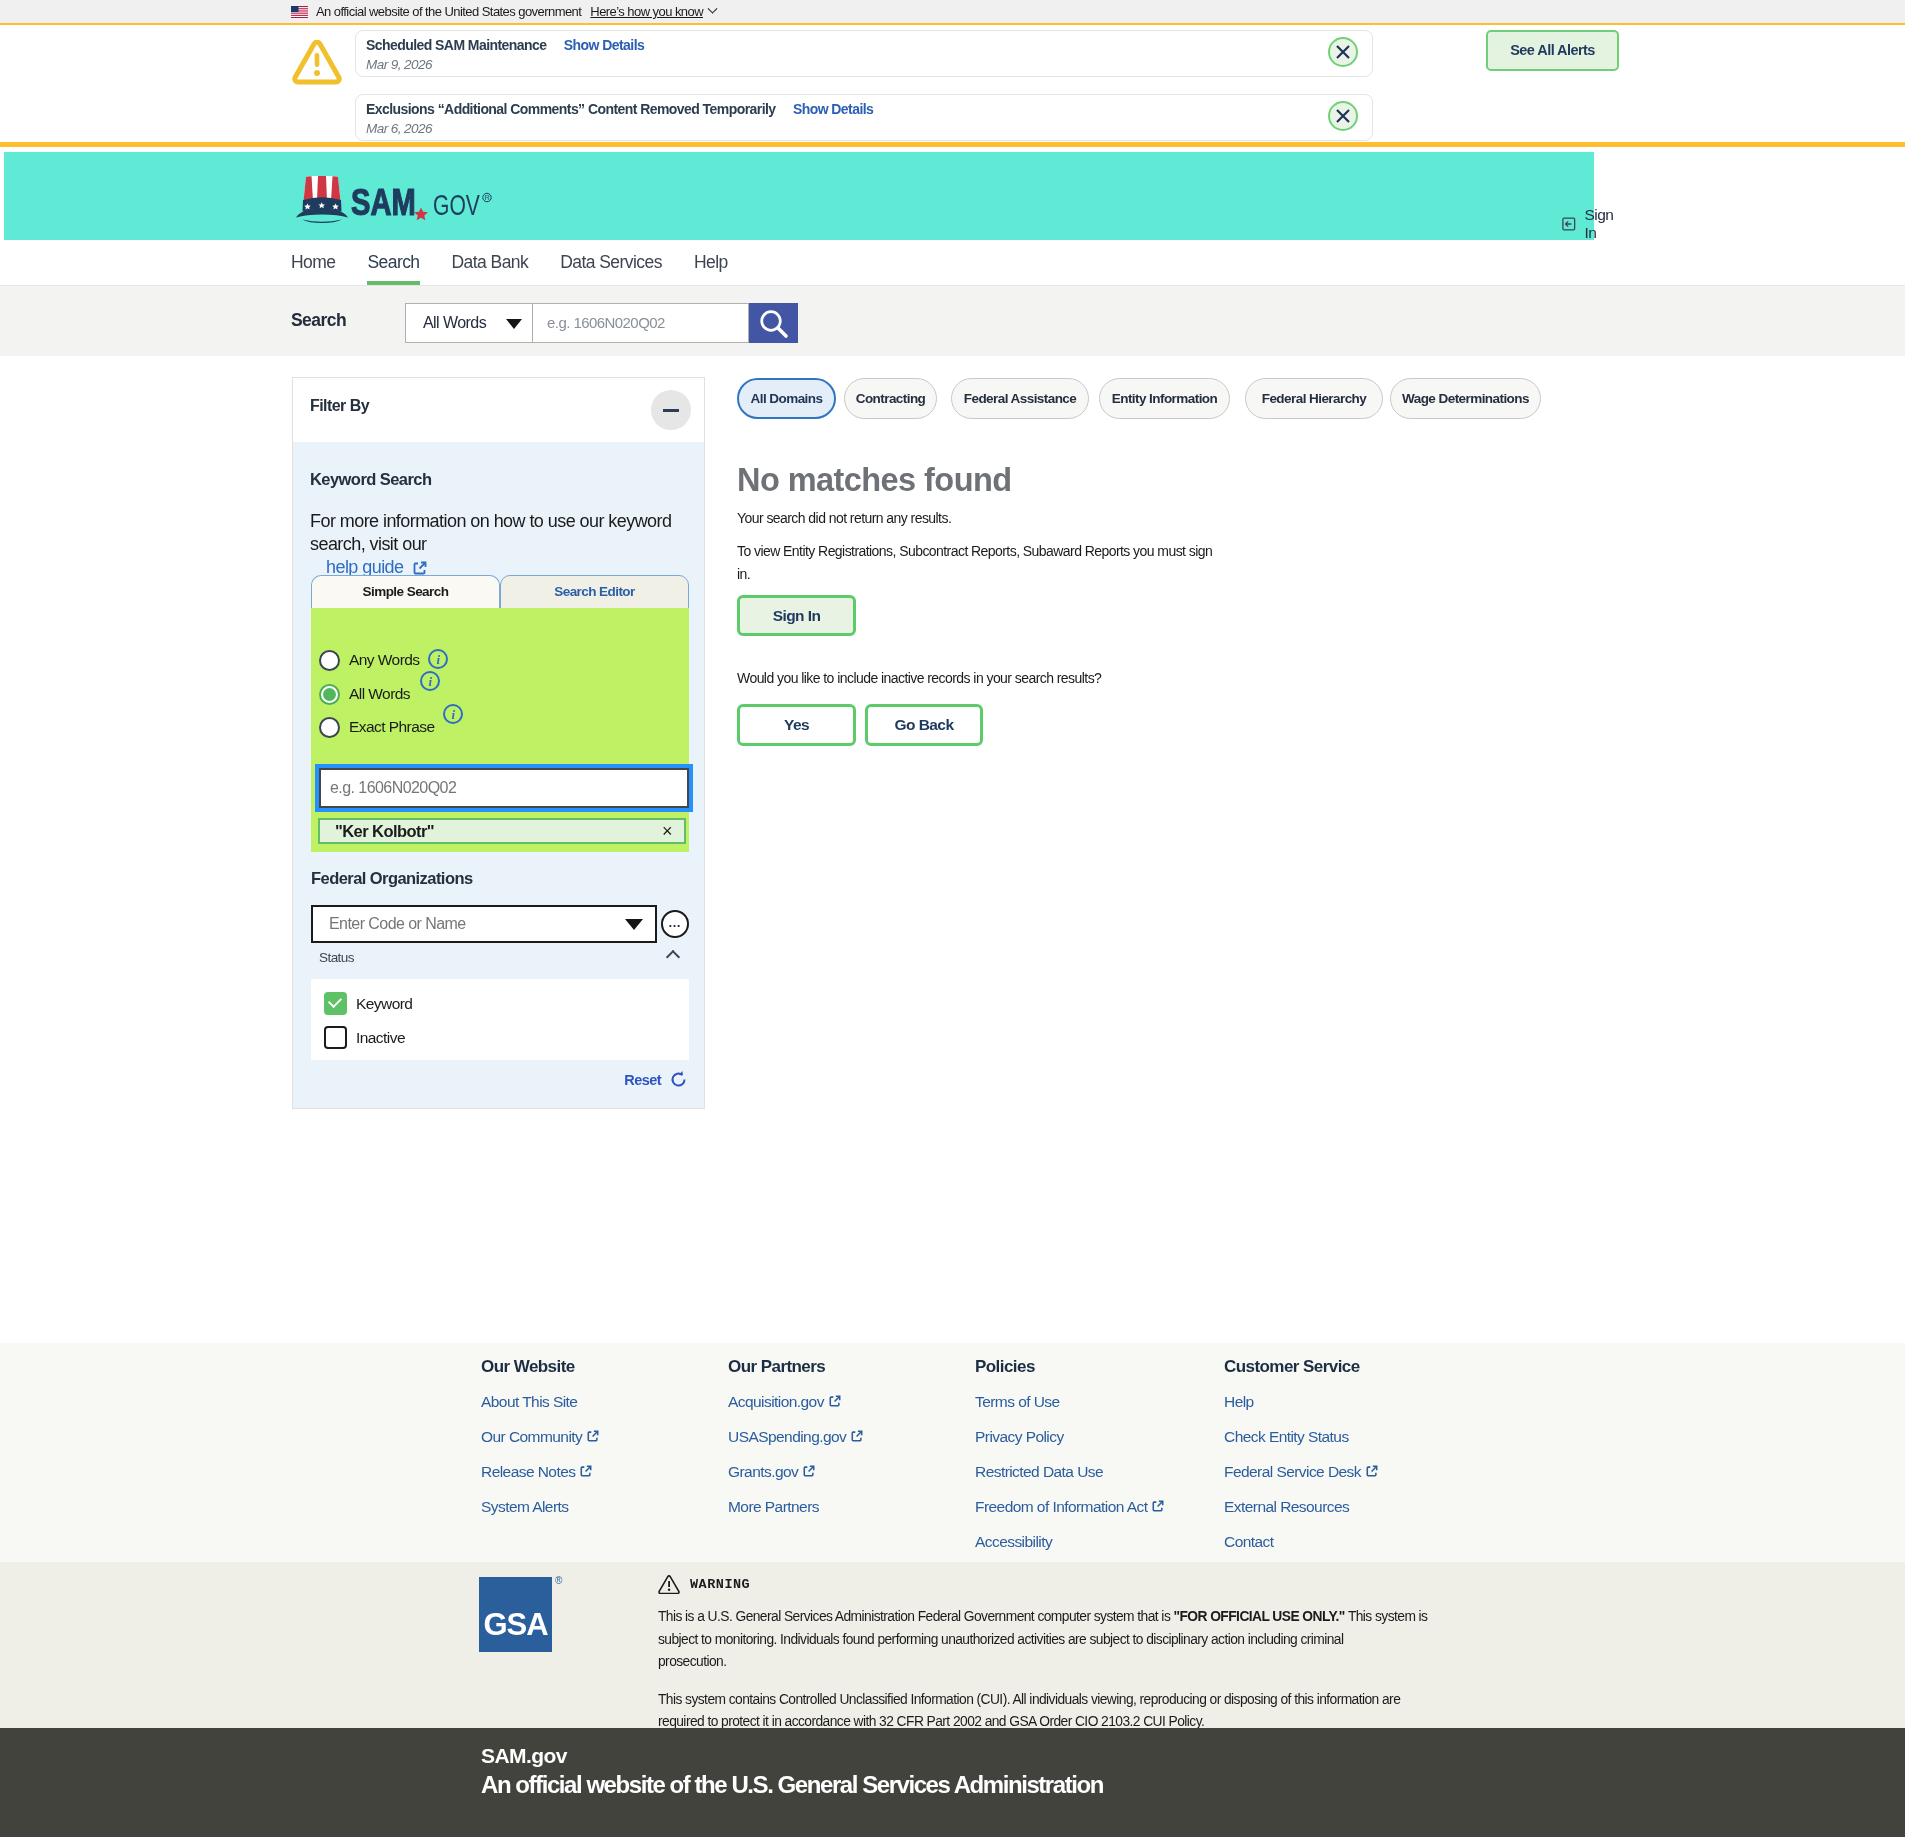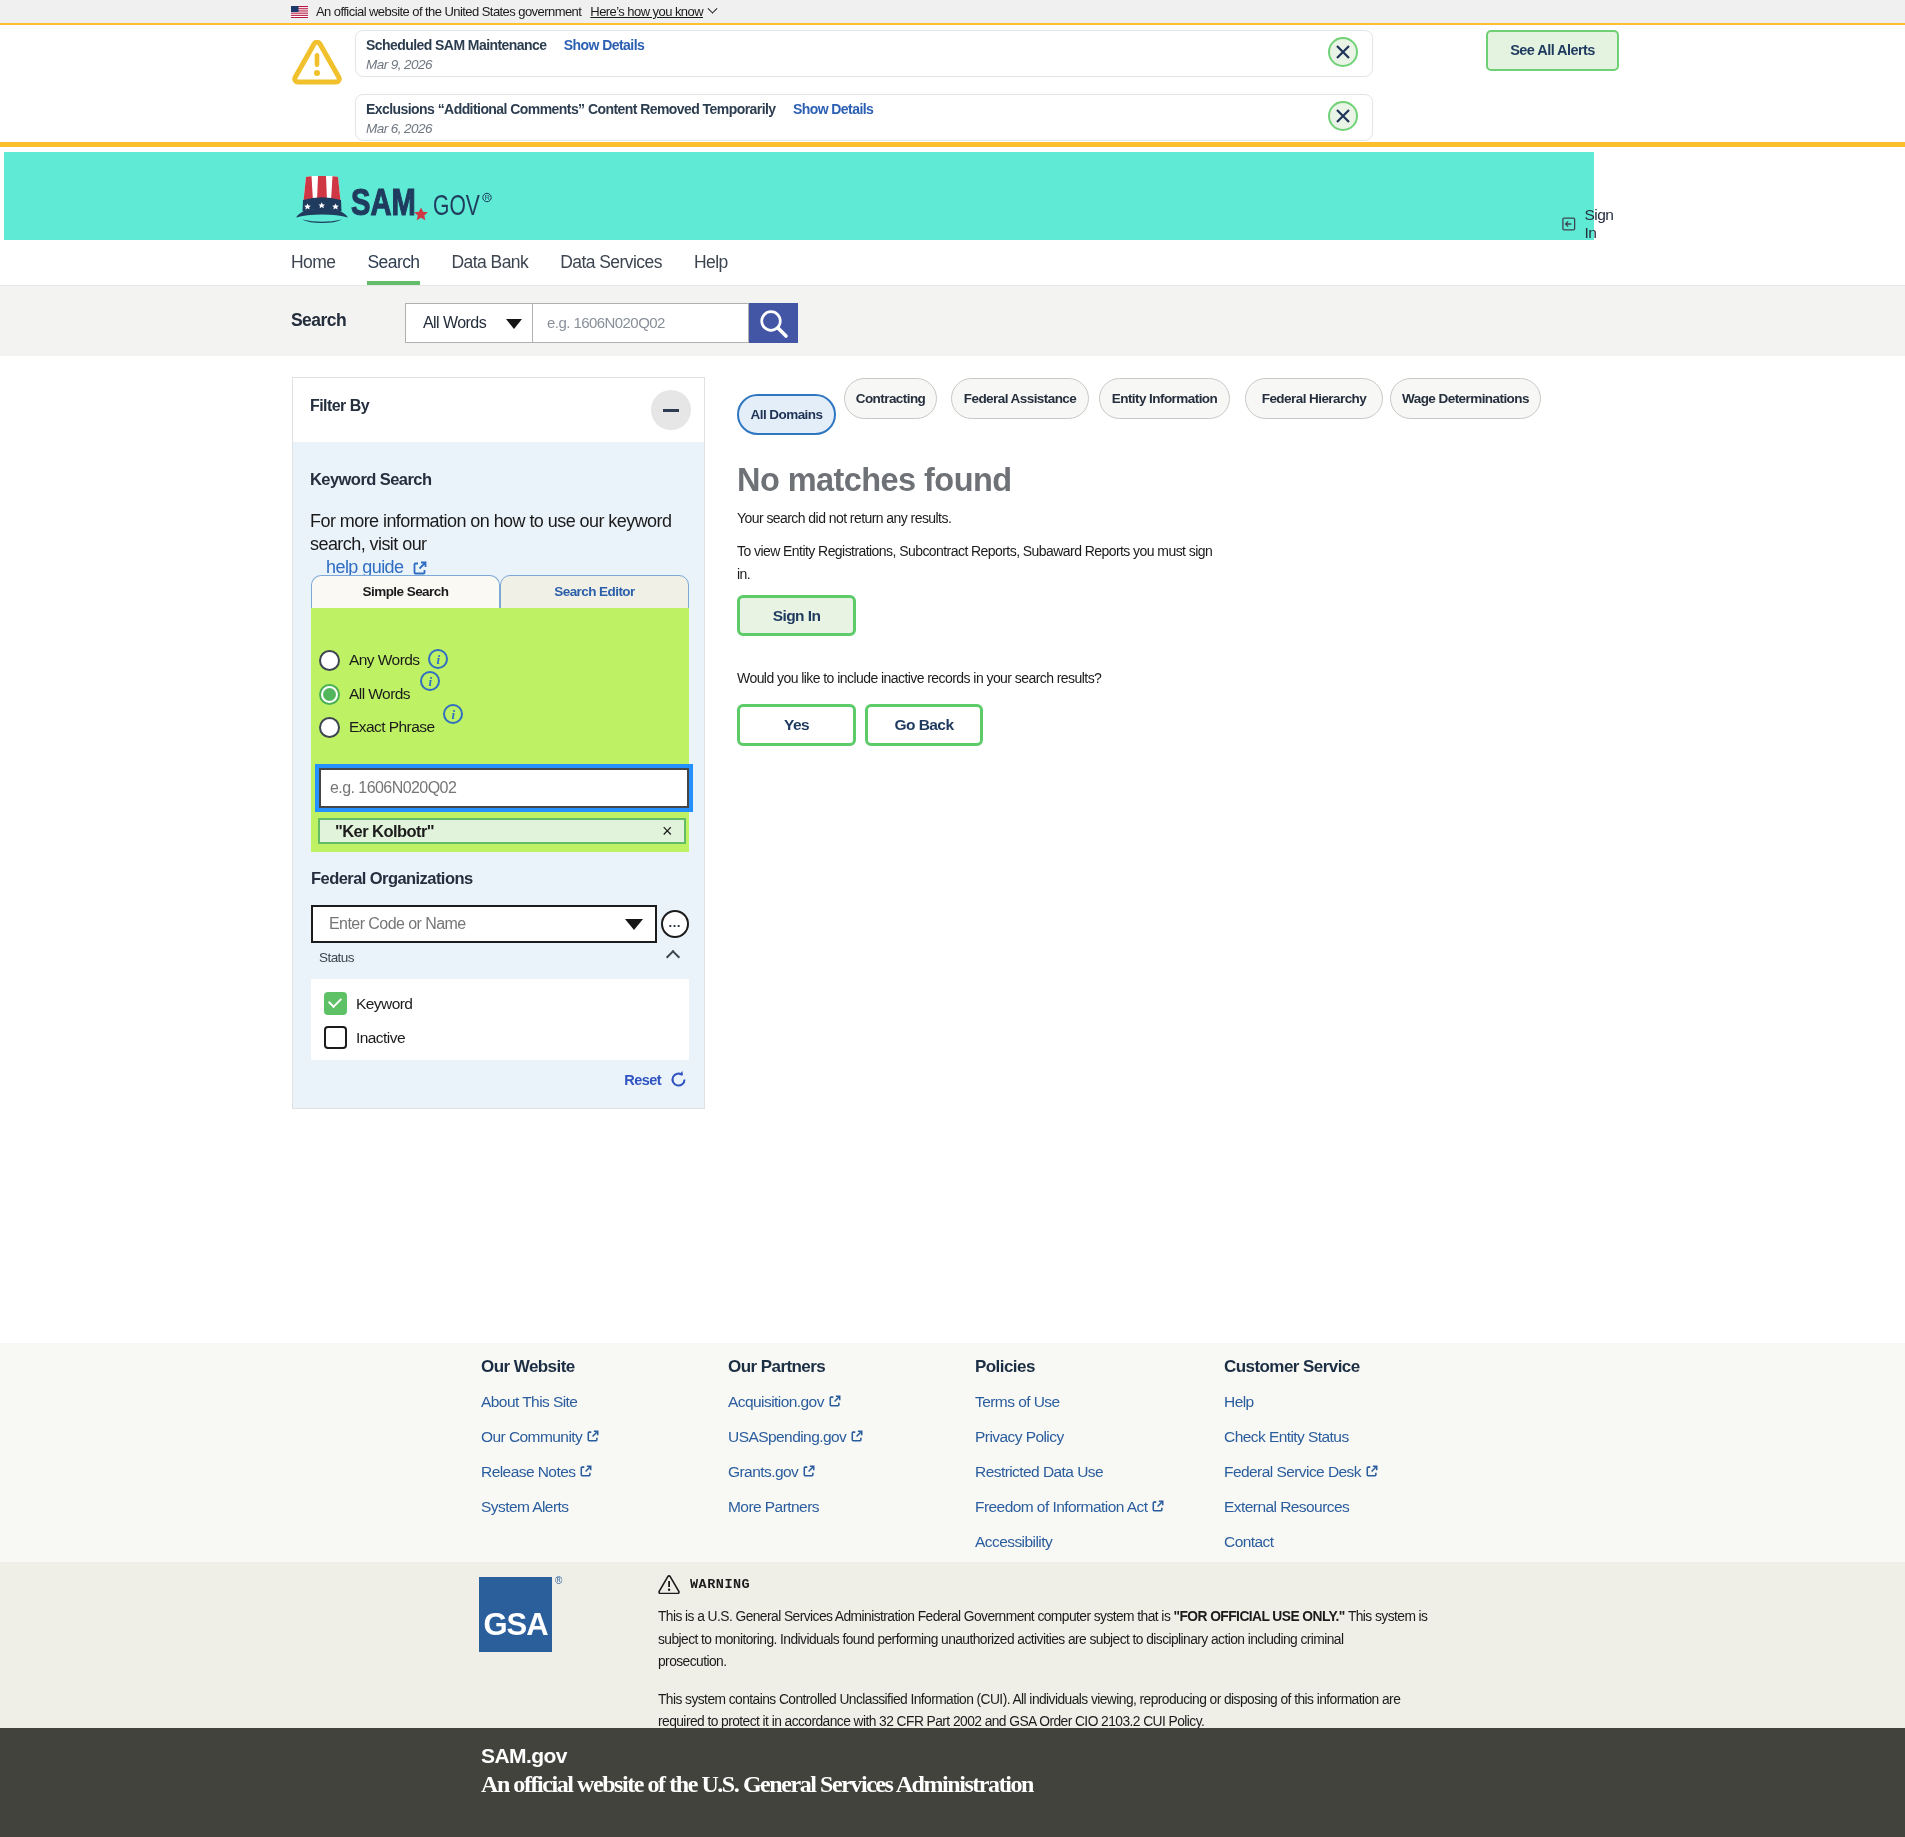--- a/index.html
+++ b/index.html
@@ -82,21 +82,21 @@
 .cbrow { position:absolute; left:13px; display:flex; align-items:center; font-size:15.5px; color:#1b1b1b; height:23px; }
 .cb { width:23px; height:23px; border-radius:4px; margin-right:9px; }
 .cb.on { background:#5ec165; position:relative; }
 .cb.on:after { content:""; position:absolute; left:5px; top:5px; width:10px; height:6px; border-left:2.5px solid #fff; border-bottom:2.5px solid #fff; transform:rotate(-45deg); }
 .cb.off { background:#fff; border:2px solid #1b1b1b; }
 .resetrow { position:absolute; right:16px; top:692px; font-size:14.5px; font-weight:bold; color:#2f53c0; display:flex; align-items:center; }
 
 
 .results { position:absolute; left:737px; top:0; width:830px; }
 .pill { position:absolute; top:22px; height:41px; border-radius:21px; border:1px solid #c8c8c6; background:#f7f7f5; font-size:13.5px; font-weight:bold; color:#252f3e; line-height:39px; text-align:center; white-space:nowrap; }
-.pill.on { background:#e4eef9; border:2px solid #2e76c0; color:#1f3355; line-height:37px;margin-top:16px; }
+.pill.on { background:#e4eef9; border:2px solid #2e76c0; color:#1f3355; line-height:37px; }
 .nomatch { position:absolute; left:0; top:106px; font-size:32.5px; font-weight:bold; color:#6e7277; white-space:nowrap; }
 .rp1 { position:absolute; left:0; top:154px; font-size:14px; color:#1b1b1b; }
 .rp2 { position:absolute; left:0; top:184px; font-size:14px; color:#1b1b1b; line-height:23px; width:500px; }
 .greenbtn { background:#e8f3e3; border:3px solid #5ecb6a; border-radius:6px; font-size:15.5px; font-weight:bold; color:#1f3a5f; text-align:center; }
 .signbtn { position:absolute; left:0; top:239px; width:119px; height:41px; line-height:35px; }
 .rq { position:absolute; left:0; top:314px; font-size:14px; color:#1b1b1b; }
 .whitebtn { position:absolute; top:348px; background:#fff; border:3px solid #5ecb6a; border-radius:6px; font-size:15.5px; font-weight:bold; color:#1f3a5f; text-align:center; height:42px; line-height:36px; }
 
 
 .ftr { position:absolute; top:1343px; left:0; width:1905px; height:385px; background:#f8f8f4; }
@@ -109,21 +109,21 @@
 .gsar { position:absolute; left:555px; top:232px; font-size:10px; color:#2a5f9c; }
 .warnblock { position:absolute; left:658px; top:232px; width:792px; }
 .warnh { font-family:"Liberation Mono", monospace; font-size:13.5px; font-weight:bold; color:#1b1b1b; letter-spacing:0.5px; display:flex; align-items:center; }
 .warnh svg { margin-right:10px; }
 .warnp { margin-top:12px; font-size:13.8px; line-height:22.5px; color:#1b1b1b; }
 .warnp2 { margin-top:15px; font-size:13.8px; line-height:22.5px; color:#1b1b1b; }
 
 
 .dftr { position:absolute; top:1728px; left:0; width:1905px; height:109px; background:#42433c; color:#fff; }
 .dftr .l1 { position:absolute; left:481px; top:16px; font-size:21px; font-weight:bold; }
-.dftr .l2 { position:absolute; left:481px; top:43px; font-size:24px; font-weight:bold; letter-spacing:-0.06em;font-family:Liberation Serif, serif; }
+.dftr .l2 { position:absolute; left:481px; top:43px; font-size:24px; font-weight:bold; letter-spacing:-0.06em; }
 </style>
 </head>
 <body>
 <div class="page">
 
   <div class="govbanner">
     <div class="inner">
       <svg class="flag" width="17" height="12" viewBox="0 0 17 12">
           <rect width="17" height="12" fill="#fff"></rect>
           <g fill="#b31942">

